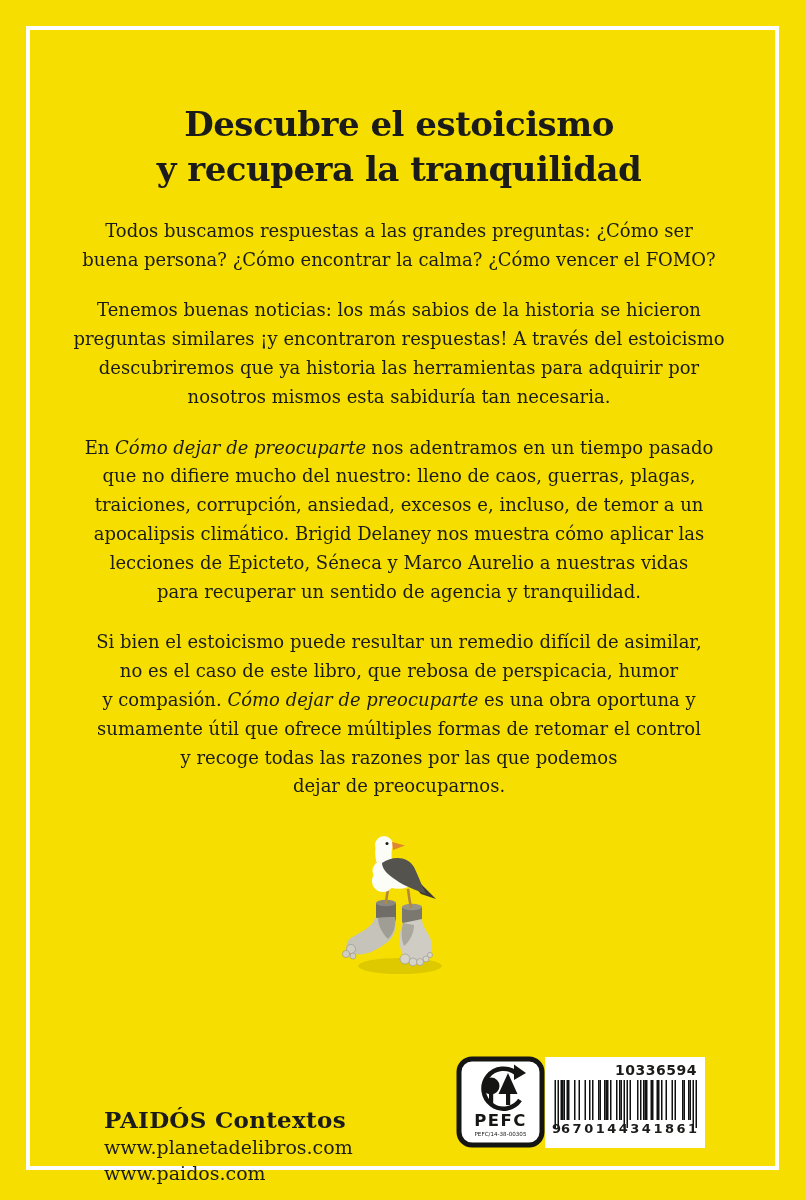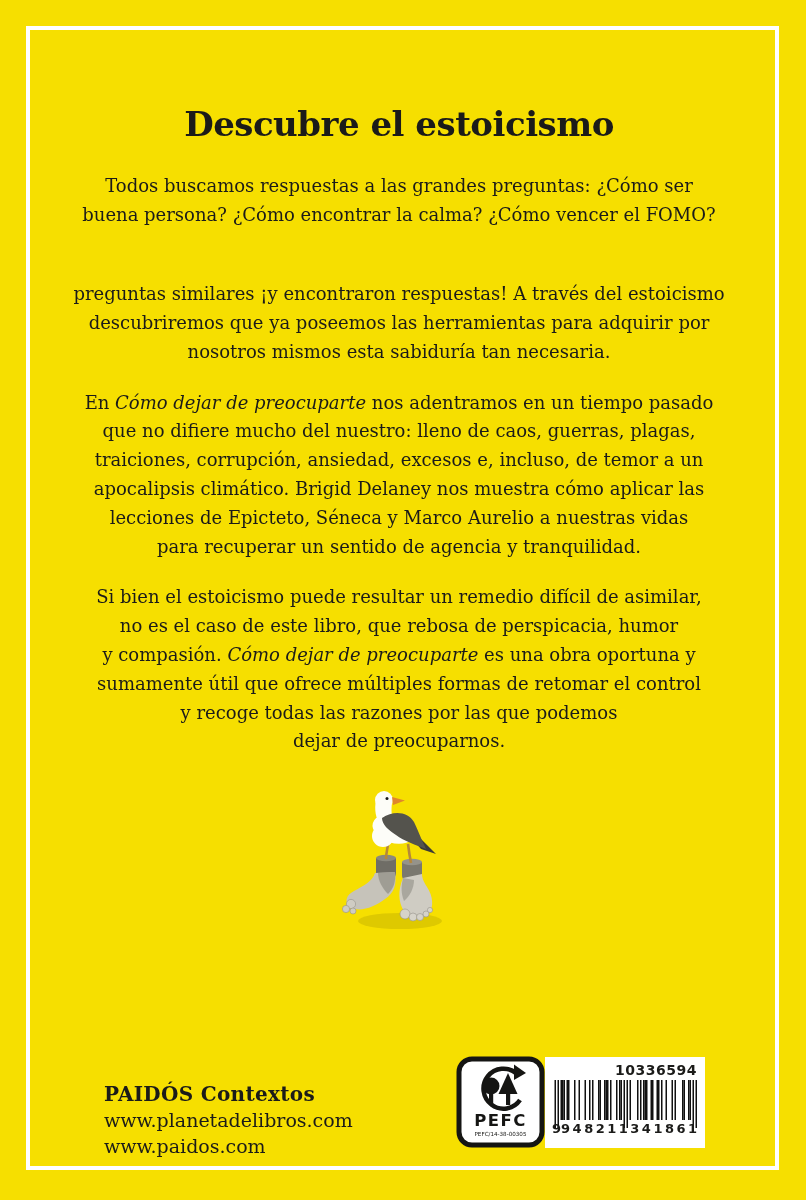--- a/index.html
+++ b/index.html
@@ -17,21 +17,21 @@
     margin:102px 0 0; font-size:34px; line-height:1.32; font-weight:bold;
     letter-spacing:-0.5px;
   }
   .paragraphs{ margin-top:25px; }
   .paragraph{ font-size:18px; line-height:1.6; margin:4px; }
   .paragraph + .paragraph{ margin-top:22px; }
   .paragraph em{ font-style:italic; }
   .illustration{ width:150px; height:150px; margin:28px auto 0; }
 
   .publisher{ position:absolute; left:104px; top:1082px; text-align:left; }
-  .imprint{ font-size:20px; font-weight:bold; letter-spacing:0.3px; }
+  .imprint{ font-size:23px; font-weight:bold; letter-spacing:0.3px;margin-top:24px; }
   .url{ font-size:19px; line-height:1.28; margin-top:2px; }
 
   .pefc-box{ position:absolute; left:456px; top:1056px; width:89px; height:108px; }
 
   .barcode-box{
     position:absolute; left:545px; top:1057px; width:160px; height:91px;
     background:#fff;
     font-weight:bold;
   }
   .code-number{
@@ -46,25 +46,25 @@
   .ean-row span{ letter-spacing:2.5px; }
   .ean-row span:first-child{ letter-spacing:0; }
 </style>
 </head>
 <body>
 
 <div class="page">
   <div class="frame"></div>
 
   <div class="content">
-    <h1 class="heading"><span>Descubre el estoicismo</span><br></h1>
+    <h1 class="heading"><span>Descubre el estoicismo</span><br><span>y recupera la tranquilidad</span></h1>
 
     <div class="paragraphs">
         <div class="paragraph"><span>Todos buscamos respuestas a las grandes preguntas: ¿Cómo ser</span><br><span>buena persona? ¿Cómo encontrar la calma? ¿Cómo vencer el FOMO?</span><br></div>
-        <div class="paragraph"><br><span>preguntas similares ¡y encontraron respuestas! A través del estoicismo</span><br><span>descubriremos que ya poseemos las herramientas para adquirir por</span><br><span>nosotros mismos esta sabiduría tan necesaria.</span></div>
+        <div class="paragraph"><span>Tenemos buenas noticias: los más sabios de la historia se hicieron</span><br><span>preguntas similares ¡y encontraron respuestas! A través del estoicismo</span><br><span>descubriremos que ya historia las herramientas para adquirir por</span><br><span>nosotros mismos esta sabiduría tan necesaria.</span></div>
         <div class="paragraph"><span>En </span><em>Cómo dejar de preocuparte</em><span> nos adentramos en un tiempo pasado</span><br><span>que no difiere mucho del nuestro: lleno de caos, guerras, plagas,</span><br><span>traiciones, corrupción, ansiedad, excesos e, incluso, de temor a un</span><br><span>apocalipsis climático. Brigid Delaney nos muestra cómo aplicar las</span><br><span>lecciones de Epicteto, Séneca y Marco Aurelio a nuestras vidas</span><br><span>para recuperar un sentido de agencia y tranquilidad.</span></div>
         <div class="paragraph"><span>Si bien el estoicismo puede resultar un remedio difícil de asimilar,</span><br><span>no es el caso de este libro, que rebosa de perspicacia, humor</span><br><span>y compasión. </span><em>Cómo dejar de preocuparte</em><span> es una obra oportuna y</span><br><span>sumamente útil que ofrece múltiples formas de retomar el control</span><br><span>y recoge todas las razones por las que podemos</span><br><span>dejar de preocuparnos.</span></div>
       </div>
 
     <div class="illustration">
       <svg viewBox="0 0 150 150" width="150" height="150">
         <ellipse cx="76" cy="137" rx="42" ry="8" fill="#8a7a00" opacity="0.22"></ellipse>
         <g>
 
           <path d="M52,74 h20 v16 c0,3 -4,6 -10,6 s-10,-3 -10,-6 Z" fill="#6f6d66"></path>
@@ -165,17 +165,17 @@
         <rect x="124.5" y="0" width="1.5" height="40"></rect>
         <rect x="132" y="0" width="1.5" height="40"></rect>
         <rect x="133.5" y="0" width="1.5" height="40"></rect>
         <rect x="138" y="0" width="1.5" height="40"></rect>
         <rect x="139.5" y="0" width="1.5" height="40"></rect>
         <rect x="142.5" y="0" width="1.5" height="48"></rect>
         <rect x="145.5" y="0" width="1.5" height="48"></rect>
       </svg>
     <div class="ean-row" id="ean-row">
         <span>9</span>
-        <span>948211</span>
+        <span>670144</span>
         <span>341861</span>
       </div>
   </div>
 </div>
 
 </body></html>

